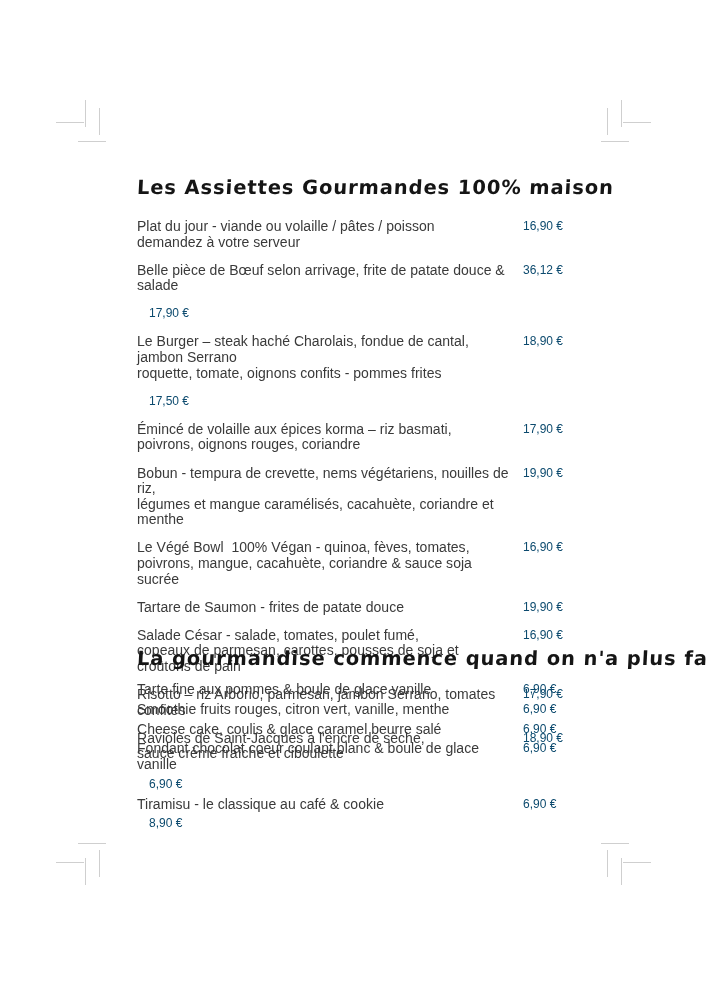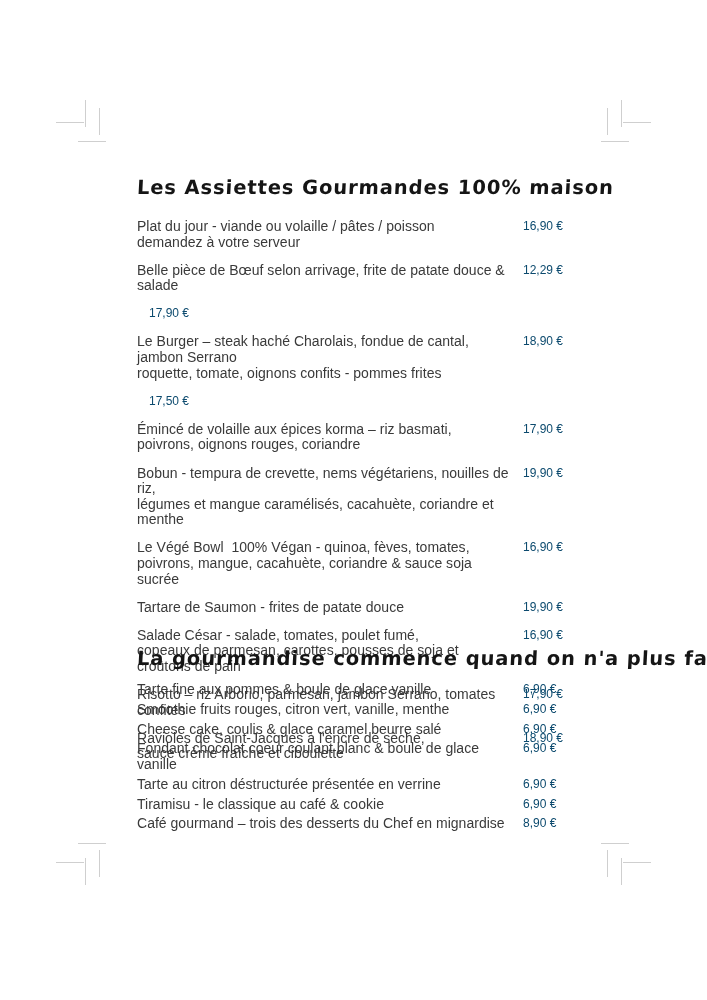--- a/index.html
+++ b/index.html
@@ -127,21 +127,21 @@
 
   <div class="section-title" id="title-mains">Les Assiettes Gourmandes 100% maison</div>
   <div class="menu" id="mains">
       <div class="row">
         <div class="desc">Plat du jour - viande ou volaille / pâtes / poisson
 demandez à votre serveur</div>
         <div class="price">16,90 €</div>
       </div>
       <div class="row">
         <div class="desc">Belle pièce de Bœuf selon arrivage, frite de patate douce &amp; salade</div>
-        <div class="price">12,29 €</div>
+        <div class="price">36,12 €</div>
       </div>
       <div class="row">
         <div class="price">17,90 €</div>
       </div>
       <div class="row">
         <div class="desc">Le Burger – steak haché Charolais, fondue de cantal, jambon Serrano
 roquette, tomate, oignons confits - pommes frites</div>
         <div class="price">18,90 €</div>
       </div>
       <div class="row">
@@ -194,26 +194,24 @@
       </div>
       <div class="row">
         <div class="desc">Cheese cake, coulis &amp; glace caramel beurre salé</div>
         <div class="price">6,90 €</div>
       </div>
       <div class="row">
         <div class="desc">Fondant chocolat coeur coulant blanc &amp; boule de glace vanille</div>
         <div class="price">6,90 €</div>
       </div>
       <div class="row">
-        <div class="desc">Tarte au citron déstructurée présentée en verrine</div>
         <div class="price">6,90 €</div>
       </div>
       <div class="row">
         <div class="desc">Tiramisu - le classique au café &amp; cookie</div>
         <div class="price">6,90 €</div>
       </div>
       <div class="row">
-        <div class="desc">Café gourmand – trois des desserts du Chef en mignardise</div>
         <div class="price">8,90 €</div>
       </div>
     </div>
 
 </div>
 
 </body></html>

